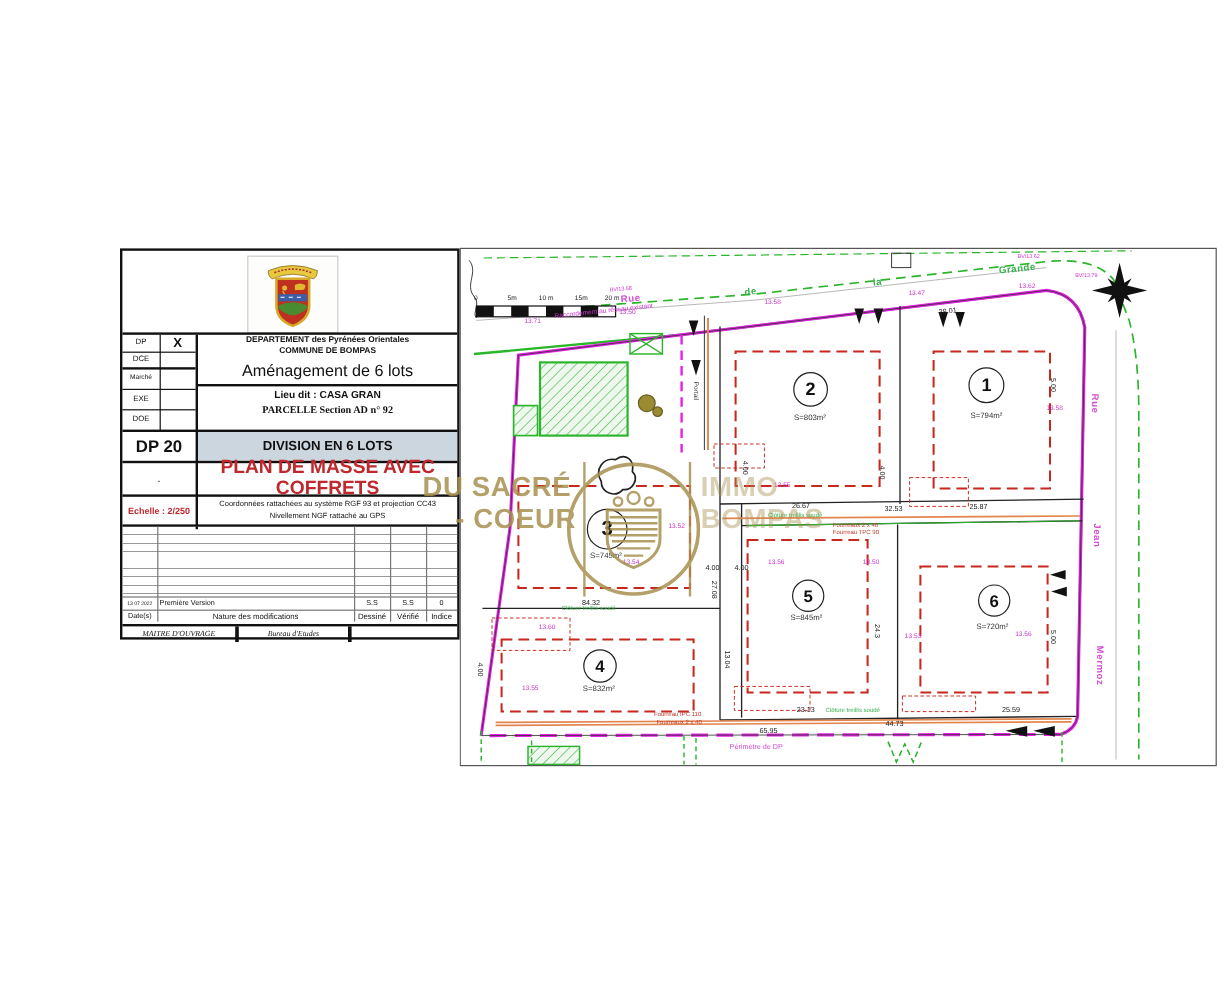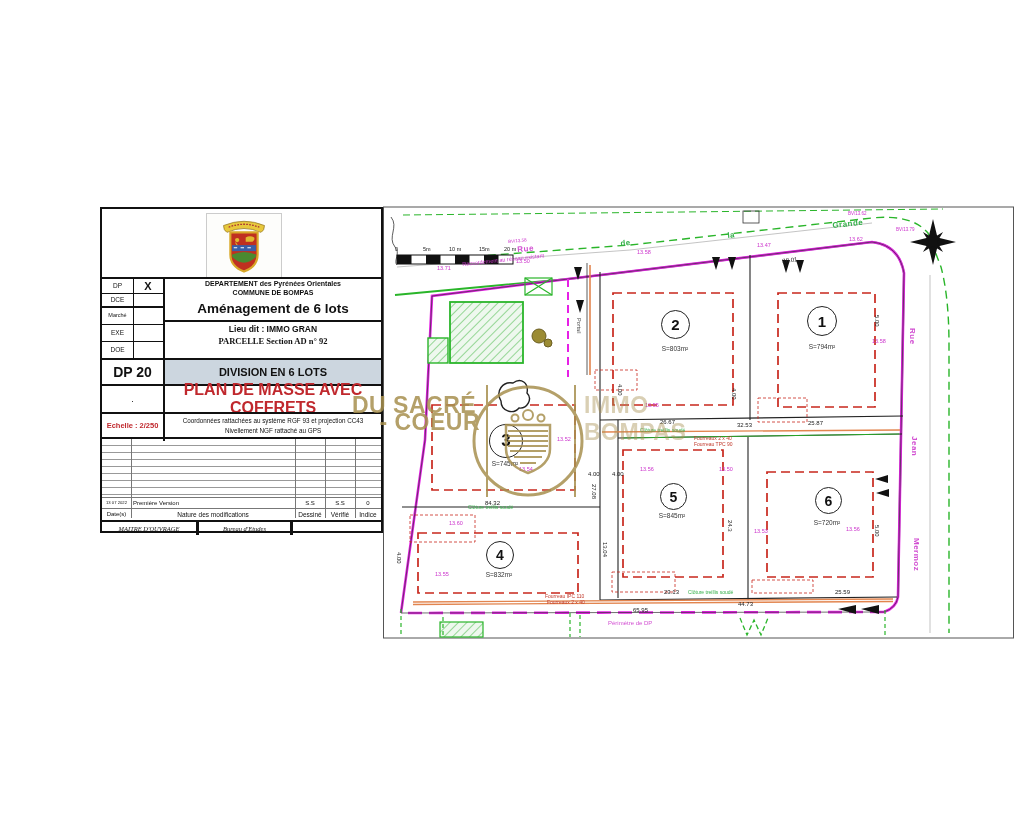--- a/index.html
+++ b/index.html
@@ -63,23 +63,23 @@
     <div class="hline" style="left:0;top:132px;width:61px;height:1px;"></div>
     <div class="cell" style="left:0;top:70px;width:31px;height:14px;font-size:6.5px;">DP</div>
     <div class="cell" style="left:31px;top:70px;width:30px;height:14px;font-size:11px;font-weight:bold;">X</div>
     <div class="cell" style="left:0;top:84px;width:31px;height:13px;font-size:6.5px;">DCE</div>
     <div class="cell" style="left:0;top:97px;width:31px;height:18px;font-size:5.5px;">Marché</div>
     <div class="cell" style="left:0;top:115px;width:31px;height:17px;font-size:6.5px;">EXE</div>
     <div class="cell" style="left:0;top:132px;width:31px;height:18px;font-size:6.5px;">DOE</div>
 
     <div class="cell" style="left:63px;top:71px;width:216px;height:9px;font-size:7px;font-weight:bold;">DEPARTEMENT des Pyrénées Orientales</div>
     <div class="cell" style="left:63px;top:80px;width:216px;height:9px;font-size:7px;font-weight:bold;">COMMUNE DE BOMPAS</div>
-    <div class="cell" style="left:63px;top:90px;width:216px;height:20px;font-size:13.5px;font-weight:bold;">Aménagement de 6 lots</div>
+    <div class="cell" style="left:63px;top:90px;width:216px;height:20px;font-size:13.5px;font-weight:normal;">Aménagement de 6 lots</div>
     <div class="hline" style="left:63px;top:111px;width:216px;height:2px;"></div>
-    <div class="cell" style="left:63px;top:115px;width:216px;height:12px;font-size:8.5px;font-weight:bold;">Lieu dit : IMMO GRAN</div>
+    <div class="cell" style="left:63px;top:115px;width:216px;height:12px;font-size:8.5px;font-weight:bold;">Lieu dit : CASA GRAN</div>
     <div class="cell" style="left:63px;top:127px;width:216px;height:12px;font-size:8.5px;font-weight:bold;font-family:Liberation Serif, serif;">PARCELLE Section AD n° 92</div>
     <div class="hline" style="left:0;top:149px;width:279px;height:2px;"></div>
 
     <div class="cell" style="left:0;top:151px;width:61px;height:24px;font-size:14px;font-weight:bold;">DP 20</div>
     <div class="cell doc-title-cell" style="left:63px;top:151px;width:216px;height:24px;font-size:11px;font-weight:bold;">DIVISION EN 6 LOTS</div>
     <div class="hline" style="left:0;top:175px;width:279px;height:2px;"></div>
 
     <div class="cell" style="left:0;top:177px;width:61px;height:26px;font-size:9px;">.</div>
     <div class="cell red" style="left:63px;top:177px;width:216px;height:26px;font-size:16px;font-weight:bold;">PLAN DE MASSE AVEC COFFRETS</div>
     <div class="hline" style="left:0;top:203px;width:279px;height:2px;"></div>
@@ -319,21 +319,21 @@
       </div>
     <div class="lot-area" style="left:642px;top:512px;">S=845m²</div>
     <div class="lot-circle" style="left:815px;top:487px;width:25px;height:25px;font-size:14px;">
         <span>6</span>
       </div>
     <div class="lot-area" style="left:797px;top:519px;">S=720m²</div>
   </div>
 
   <div class="wm">
     <div class="wm-t" style="left:352px;top:394px;width:128px;">DU SACRÉ</div>
-    <div class="wm-t" style="left:352px;top:411px;width:128px;text-align:right;">- COEUR</div>
+    <div class="wm-t" style="left:352px;top:421px;width:128px;text-align:right;">- COEUR</div>
     <svg style="position:absolute;left:470px;top:383px;" width="116" height="116" viewBox="0 0 116 116">
       <line x1="17" y1="2" x2="17" y2="114" stroke="#a8904f" stroke-width="2"></line>
       <line x1="105" y1="2" x2="105" y2="114" stroke="#a8904f" stroke-width="2"></line>
       <circle cx="58" cy="58" r="54" fill="none" stroke="#a8904f" stroke-width="3"></circle>
       <circle cx="58" cy="32" r="5" fill="none" stroke="#a8904f" stroke-width="2"></circle>
       <circle cx="45" cy="35" r="3.5" fill="none" stroke="#a8904f" stroke-width="2"></circle>
       <circle cx="71" cy="35" r="3.5" fill="none" stroke="#a8904f" stroke-width="2"></circle>
       <path d="M36,42 h44 v24 q0,16 -22,24 q-22,-8 -22,-24 z" fill="none" stroke="#a8904f" stroke-width="2.5"></path>
       <path d="M38,48 h40 M38,53 h40 M38,58 h40 M38,63 h40 M40,68 h36 M44,74 h28 M50,80 h16" stroke="#a8904f" stroke-width="2"></path>
     </svg>

